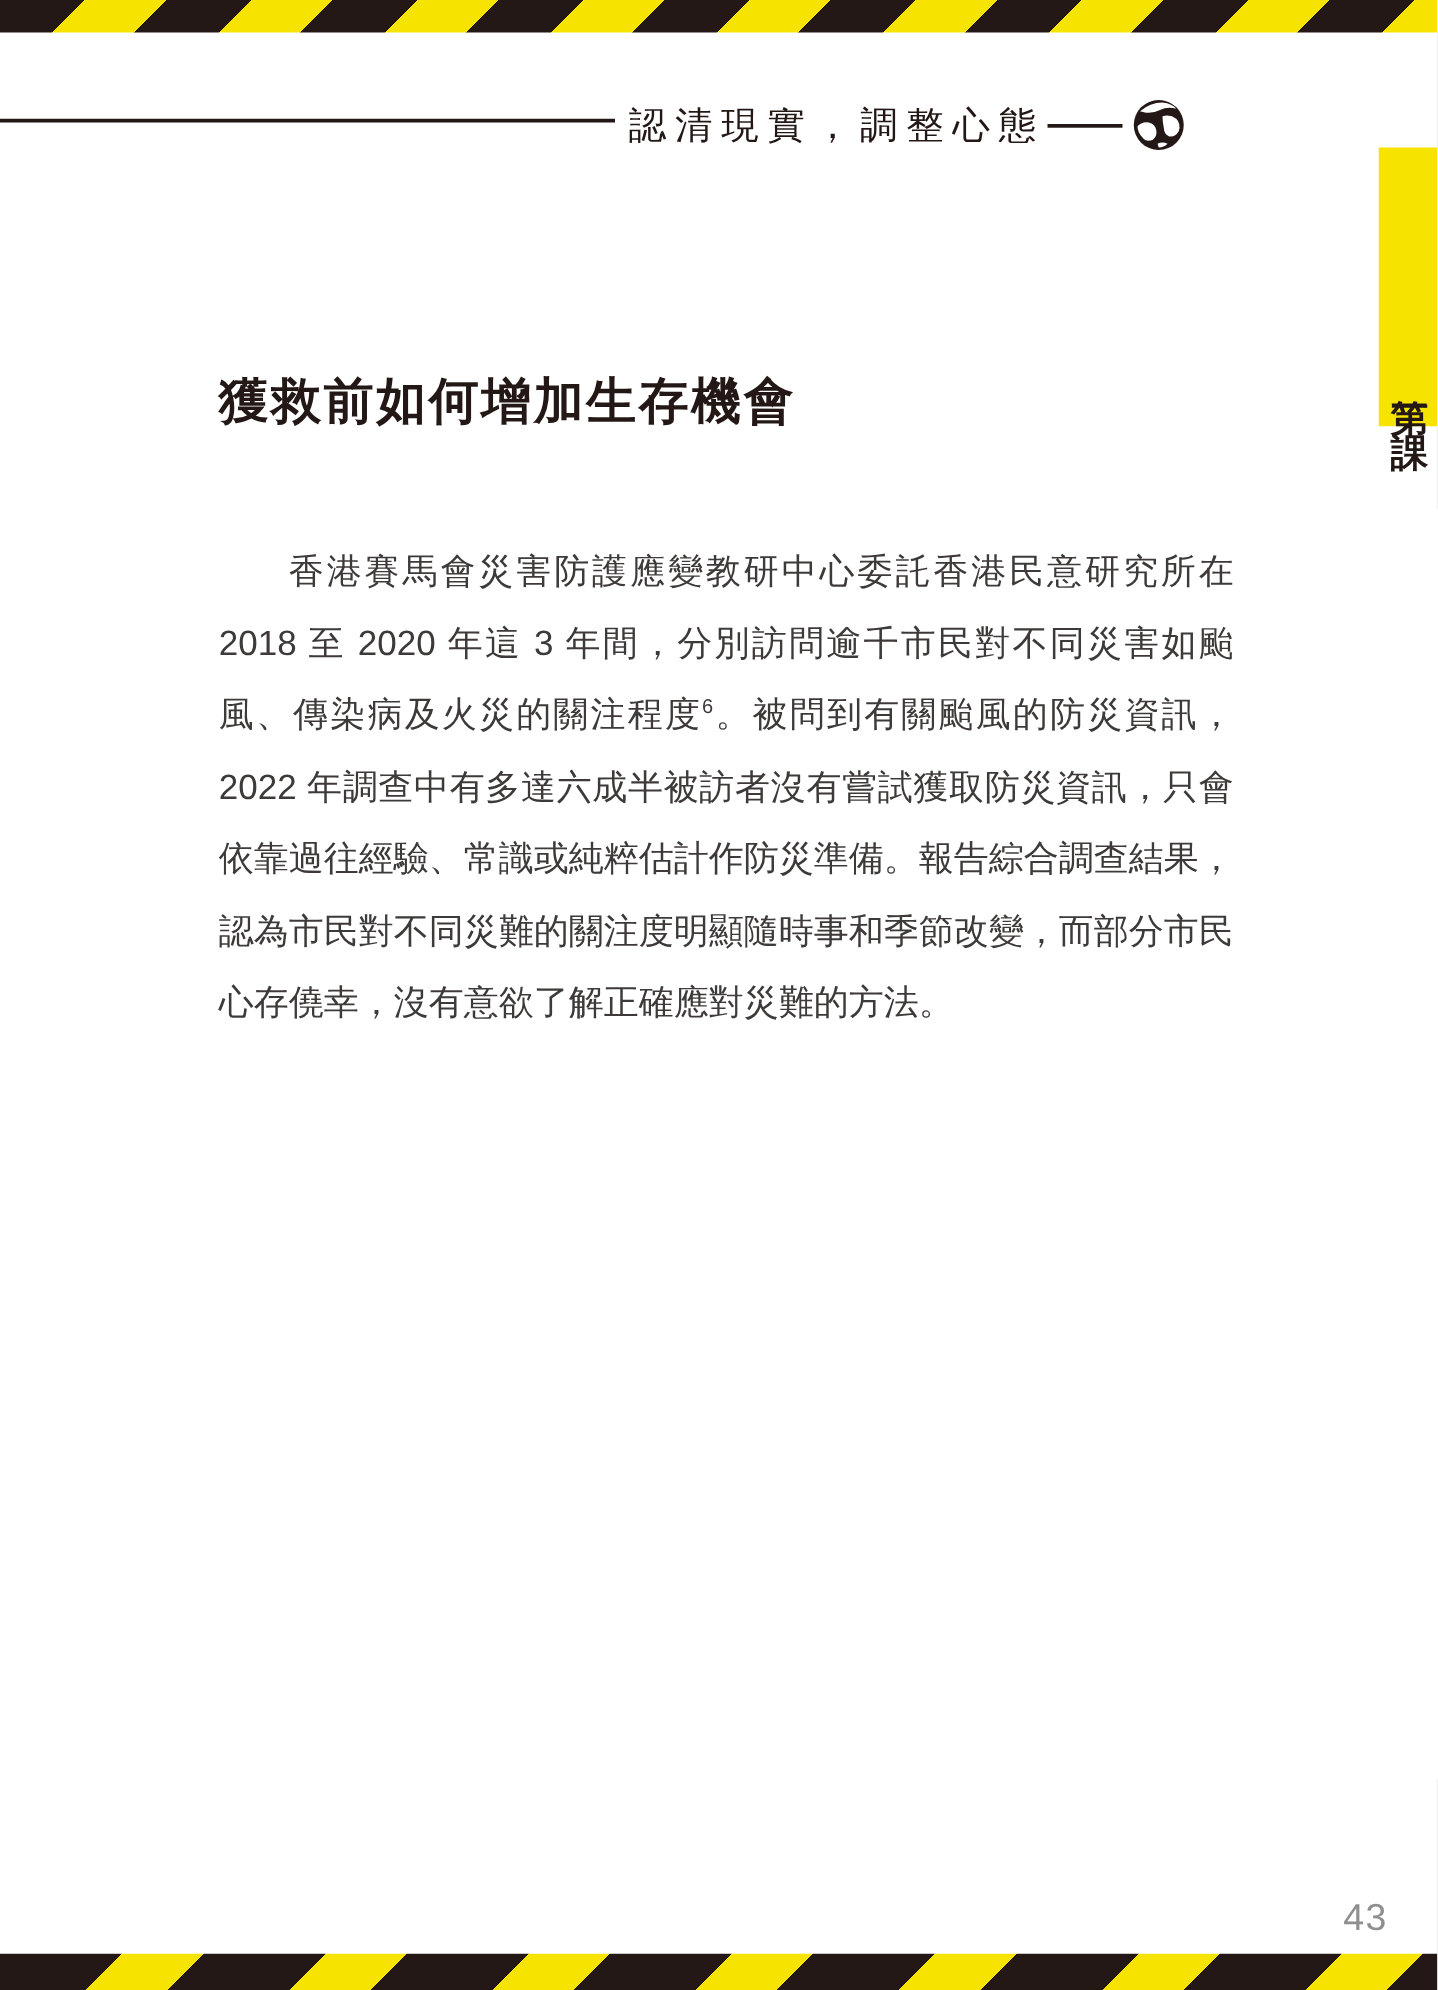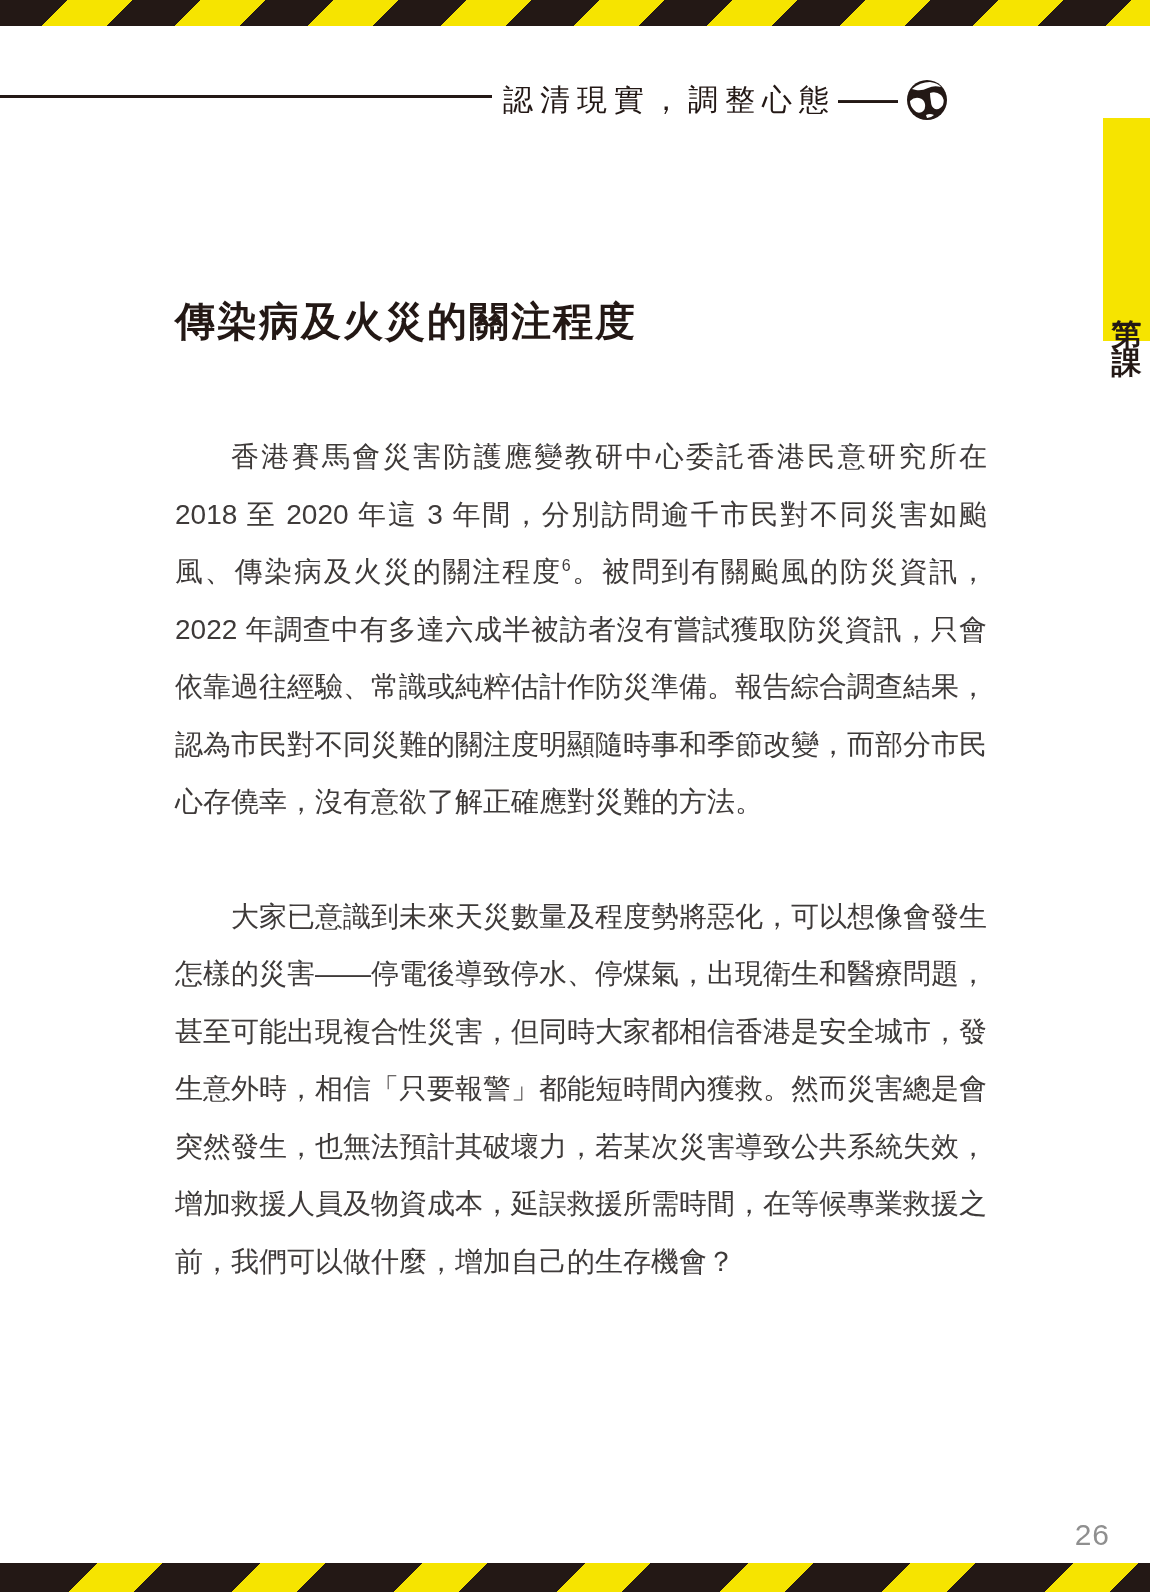--- a/index.html
+++ b/index.html
@@ -109,25 +109,24 @@
       <path d="M24 14 Q30 12 35 16 Q39 20 37 26 Q34 31 29 30 Q25 28 25 23 Q24 18 24 14 Z" fill="#ffffff"></path>
       <path d="M20 36 Q24 34 28 36 Q25 39 21 39 Z" fill="#ffffff"></path>
     </svg>
   </div>
 
   <div class="chapter-tab">
     <span class="tab-label">第一課</span>
   </div>
 
   <div class="content">
-    <h1 class="page-title">傳染病及火災的關注程度</h1>
+    <h1 class="page-title">獲救前如何增加生存機會</h1>
 
     <div class="bodytext">
       <p><span>香港賽馬會災害防護應變教研中心委託香港民意研究所在 2018 至 2020 年這 3 年間，分別訪問逾千市民對不同災害如颱風、傳染病及火災的關注程度</span><sup>6</sup><span>。被問到有關颱風的防災資訊，2022 年調查中有多達六成半被訪者沒有嘗試獲取防災資訊，只會依靠過往經驗、常識或純粹估計作防災準備。報告綜合調查結果，認為市民對不同災難的關注度明顯隨時事和季節改變，而部分市民心存僥幸，沒有意欲了解正確應對災難的方法。</span></p>
-      <p>大家已意識到未來天災數量及程度勢將惡化，可以想像會發生怎樣的災害——停電後導致停水、停煤氣，出現衛生和醫療問題，甚至可能出現複合性災害，但同時大家都相信香港是安全城市，發生意外時，相信「只要報警」都能短時間內獲救。然而災害總是會突然發生，也無法預計其破壞力，若某次災害導致公共系統失效，增加救援人員及物資成本，延誤救援所需時間，在等候專業救援之前，我們可以做什麼，增加自己的生存機會？</p>
     </div>
   </div>
 
-  <div class="page-number">26</div>
+  <div class="page-number">43</div>
 
   <div class="hazard-bottom"></div>
 
 </div>
 
 </body></html>

